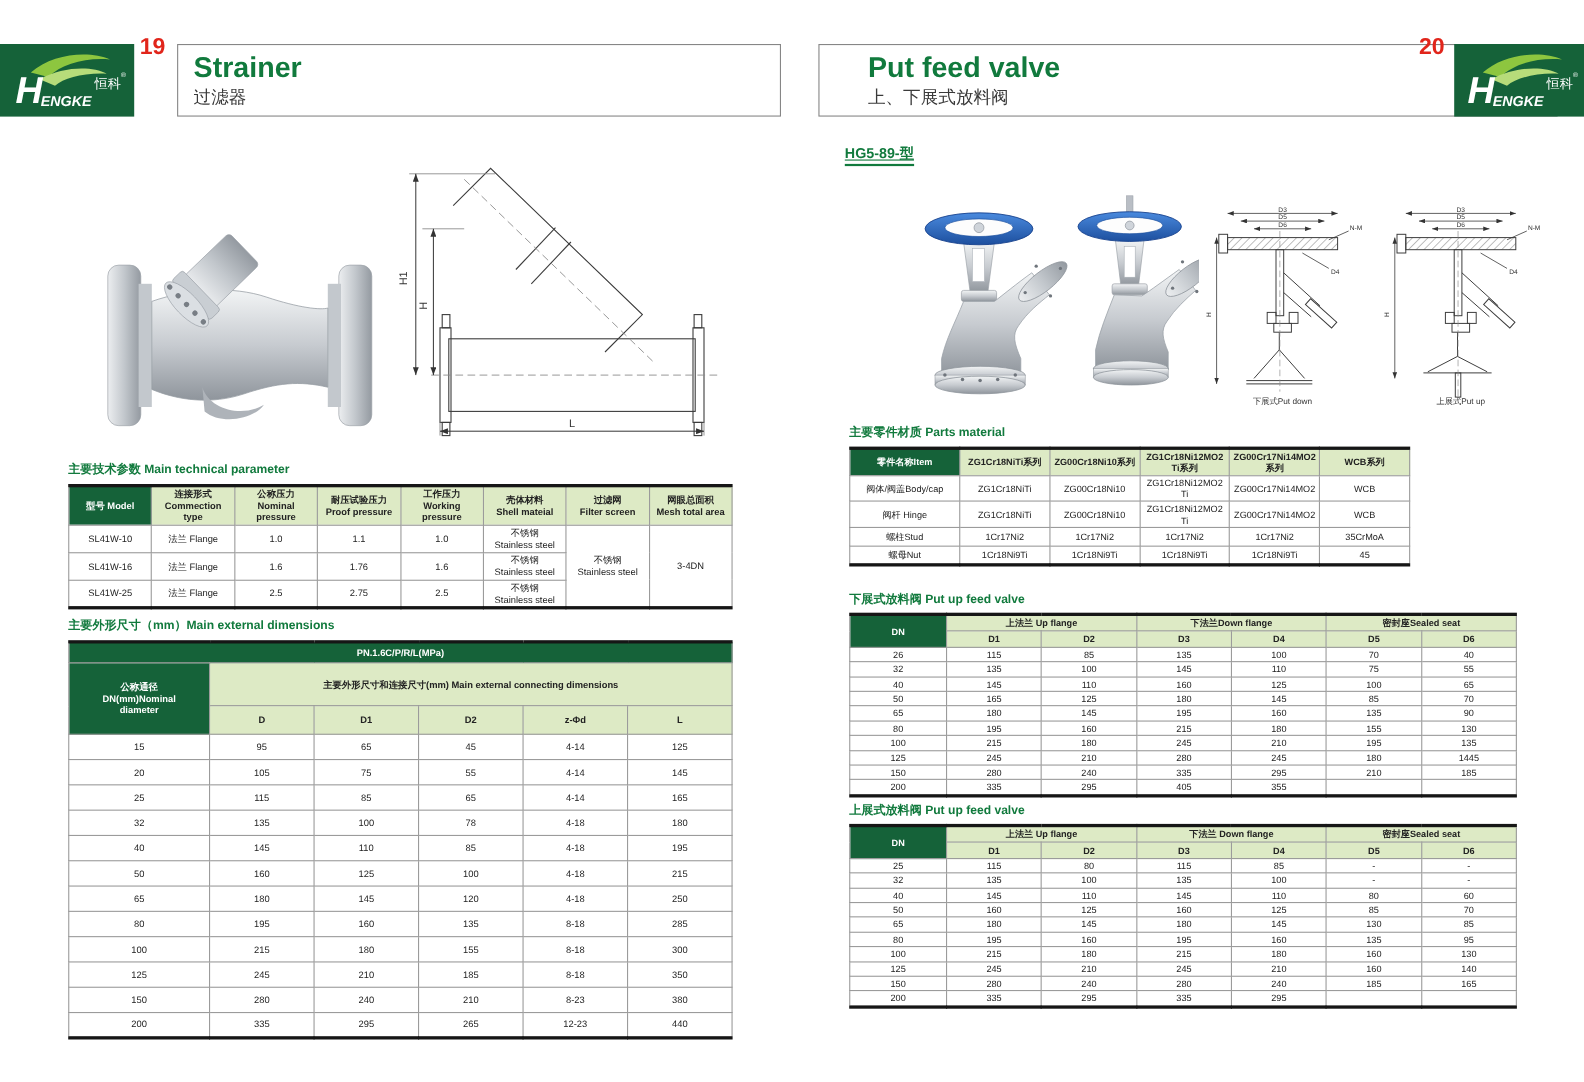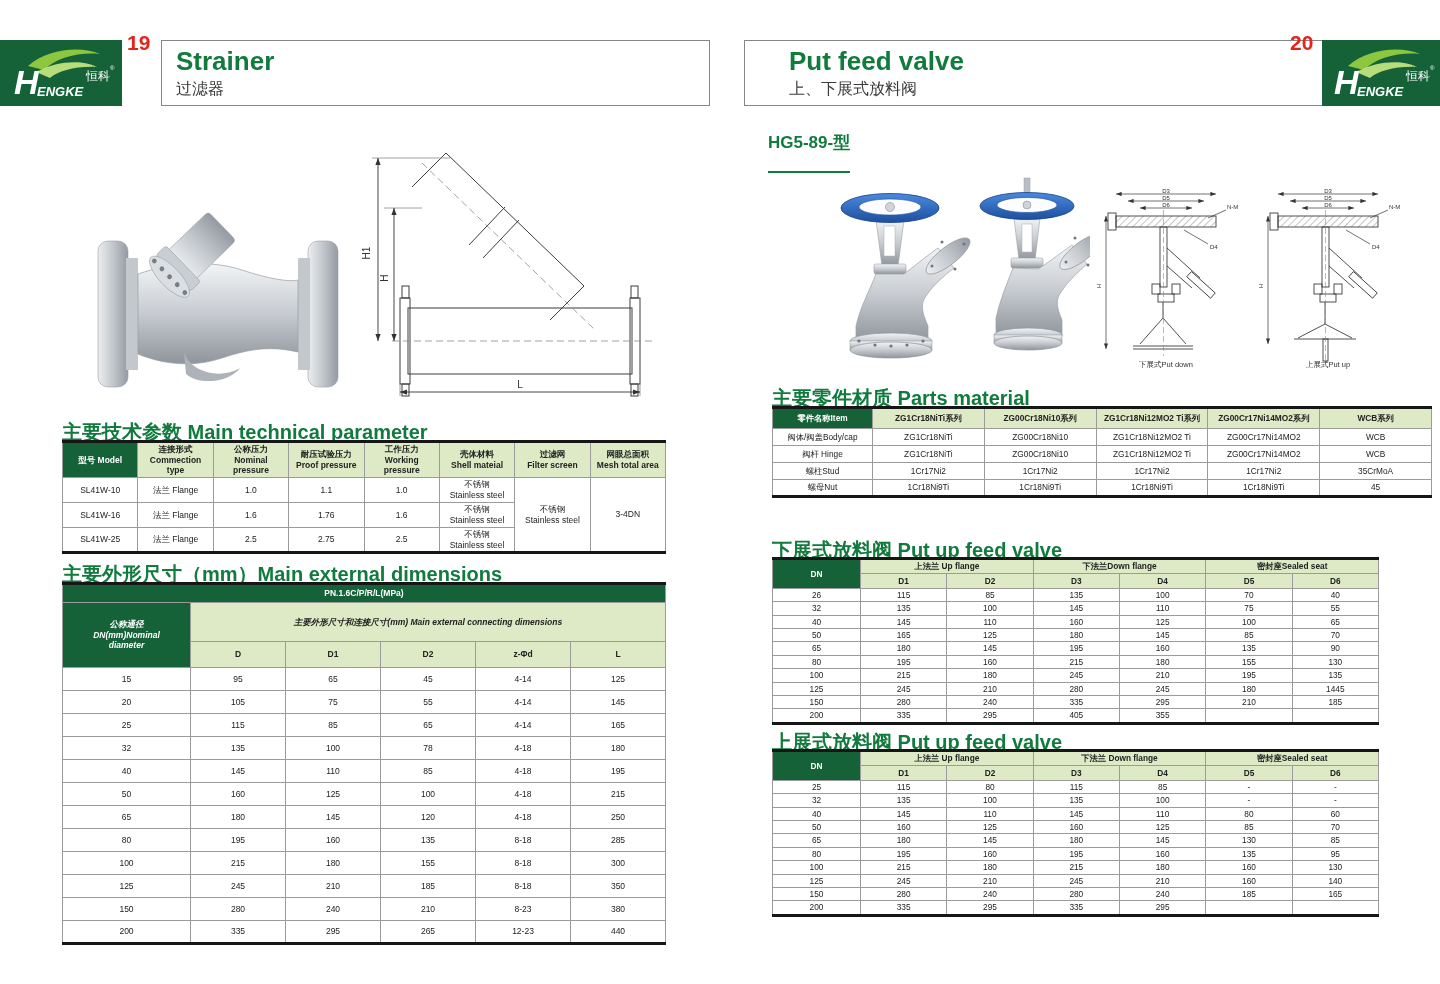--- a/index.html
+++ b/index.html
@@ -18,44 +18,44 @@
   #pagenum-left{left:127px;}
   #pagenum-right{left:1290px;}
   .hdr-box{position:absolute;top:40px;height:66px;border:1px solid #868686;background:#fff;box-sizing:border-box;}
   #titlebox-left{left:161px;width:549px;padding-left:40px;}
   #titlebox-right{left:700px;width:672px;margin-left:44px;}
   .hdr-en{position:absolute;top:5px;font-size:26px;font-weight:bold;color:var(--titlegreen);}
   .hdr-cn{position:absolute;top:38px;font-size:16px;color:#3a3a3a;}
   #titlebox-left .hdr-en,#titlebox-left .hdr-cn{left:14px;}
   #titlebox-right .hdr-en,#titlebox-right .hdr-cn{left:44px;}
 
-  .sec-title{position:absolute;font-size:20px;font-weight:bold;color:var(--titlegreen);white-space:nowrap;}
-  #model-label{position:absolute;left:768px;top:131px;font-size:17px;font-weight:bold;color:var(--titlegreen);
-               border-bottom:2px solid var(--titlegreen);padding-bottom:17px;}
+  .sec-title{position:absolute;font-size:11px;font-weight:bold;color:var(--titlegreen);white-space:nowrap;}
+  #model-label{position:absolute;left:768px;top:131px;font-size:13px;font-weight:bold;color:var(--titlegreen);
+               border-bottom:2px solid var(--titlegreen);padding-bottom:0;text-decoration:underline;}
 
   
   .tbl{position:absolute;border-collapse:collapse;table-layout:fixed;background:#fff;
        border-top:3px solid #161616;border-bottom:3px solid #161616;}
   .tbl th,.tbl td{border:1px solid var(--border);text-align:center;vertical-align:middle;
        white-space:pre-line;padding:1px 2px;box-sizing:border-box;line-height:1.25;}
   .tbl th{background:var(--lightgreen);font-weight:bold;color:#222;}
   .tbl th.dark{background:var(--green);color:#fff;}
   .tbl td{color:#222;}
 
   #tech-table{left:62px;top:440px;width:604px;font-size:8.5px;}
   #tech-table thead tr{height:30px;}
   #tech-table tbody tr{height:25px;padding-left:20px;}
 
   #dim-table{left:62px;top:582px;width:604px;font-size:8.5px;}
   #dim-table tr.pn-row{height:19px;padding-left:14px;}
-  #dim-table tr.grp-row{height:39px;font-style:italic;}
+  #dim-table tr.grp-row{height:39px;}
   #dim-table tr.sub-row{height:26px;}
   #dim-table tbody tr{height:23px;}
 
-  #parts-table{left:772px;top:406px;width:660px;font-size:8.3px;}
+  #parts-table{left:772px;top:406px;width:510px;font-size:8.3px;}
   #parts-table thead tr{height:21px;}
   #parts-table tbody tr{height:17px;}
 
   .flange-table{left:772px;width:607px;font-size:8.3px;}
   #down-table{top:557px;}
   #up-table{top:749px;}
   .flange-table thead tr{height:15px;}
   .flange-table tbody tr{height:13px;}
 
   #sec1-left{left:62px;top:419px;}

